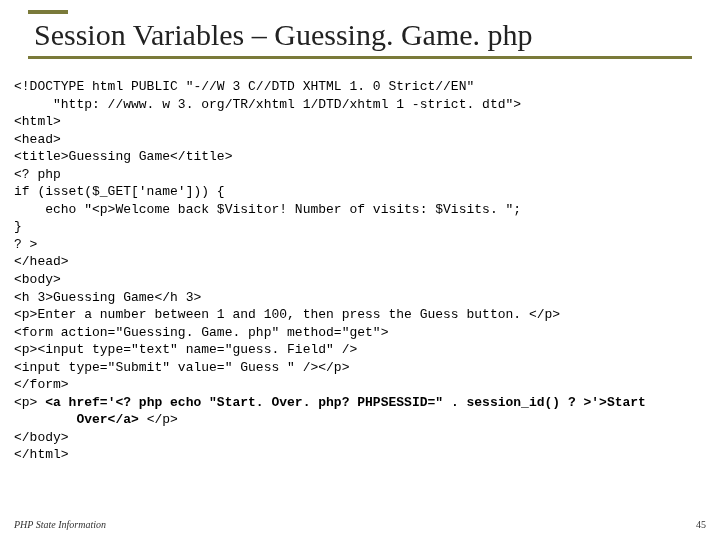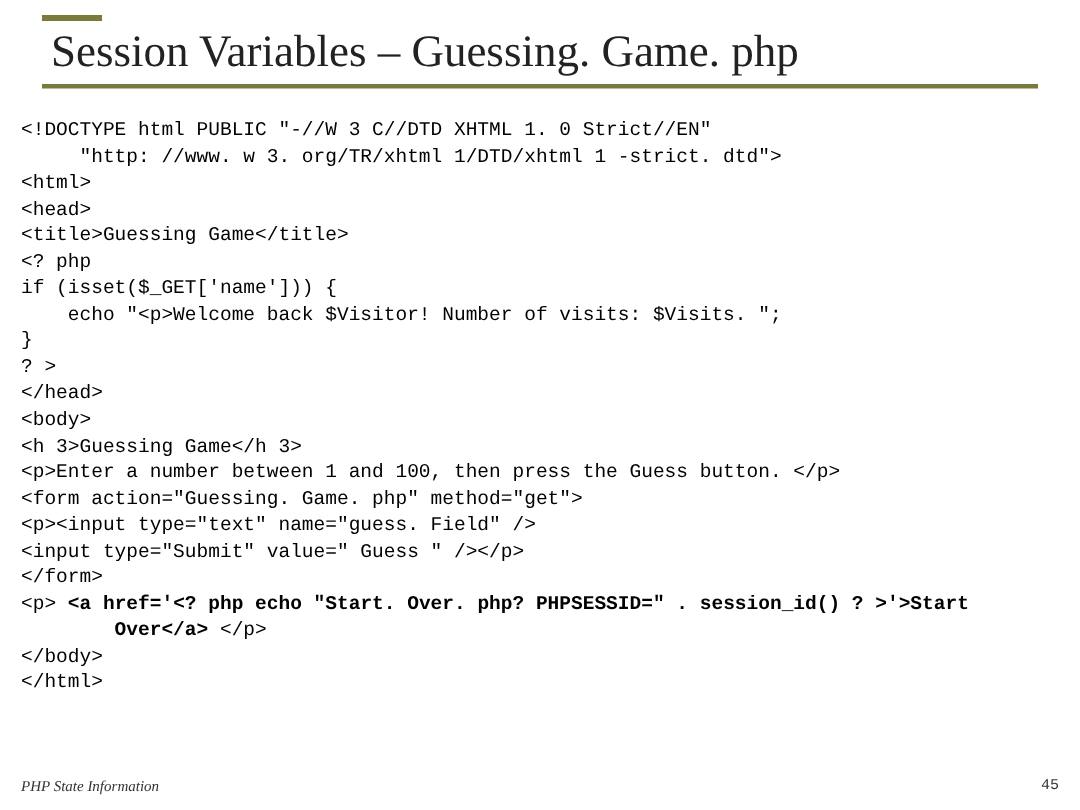--- a/index.html
+++ b/index.html
@@ -61,21 +61,21 @@
     color: #333;
     font-family: "Times New Roman", serif;
     font-style: italic;
   }
   .footer-right {
     position: absolute;
     bottom: 10px;
     right: 14px;
     font-size: 10px;
     color: #333;
-    font-family: Liberation Mono, monospace;
+    font-family: Liberation Serif, serif;
   }
 </style>
 </head>
 <body>
 
 <div class="slide">
 
   <div class="title-wrap">
     <div class="title-line-top"></div>
     <h1 class="title">Session Variables – Guessing. Game. php</h1>

